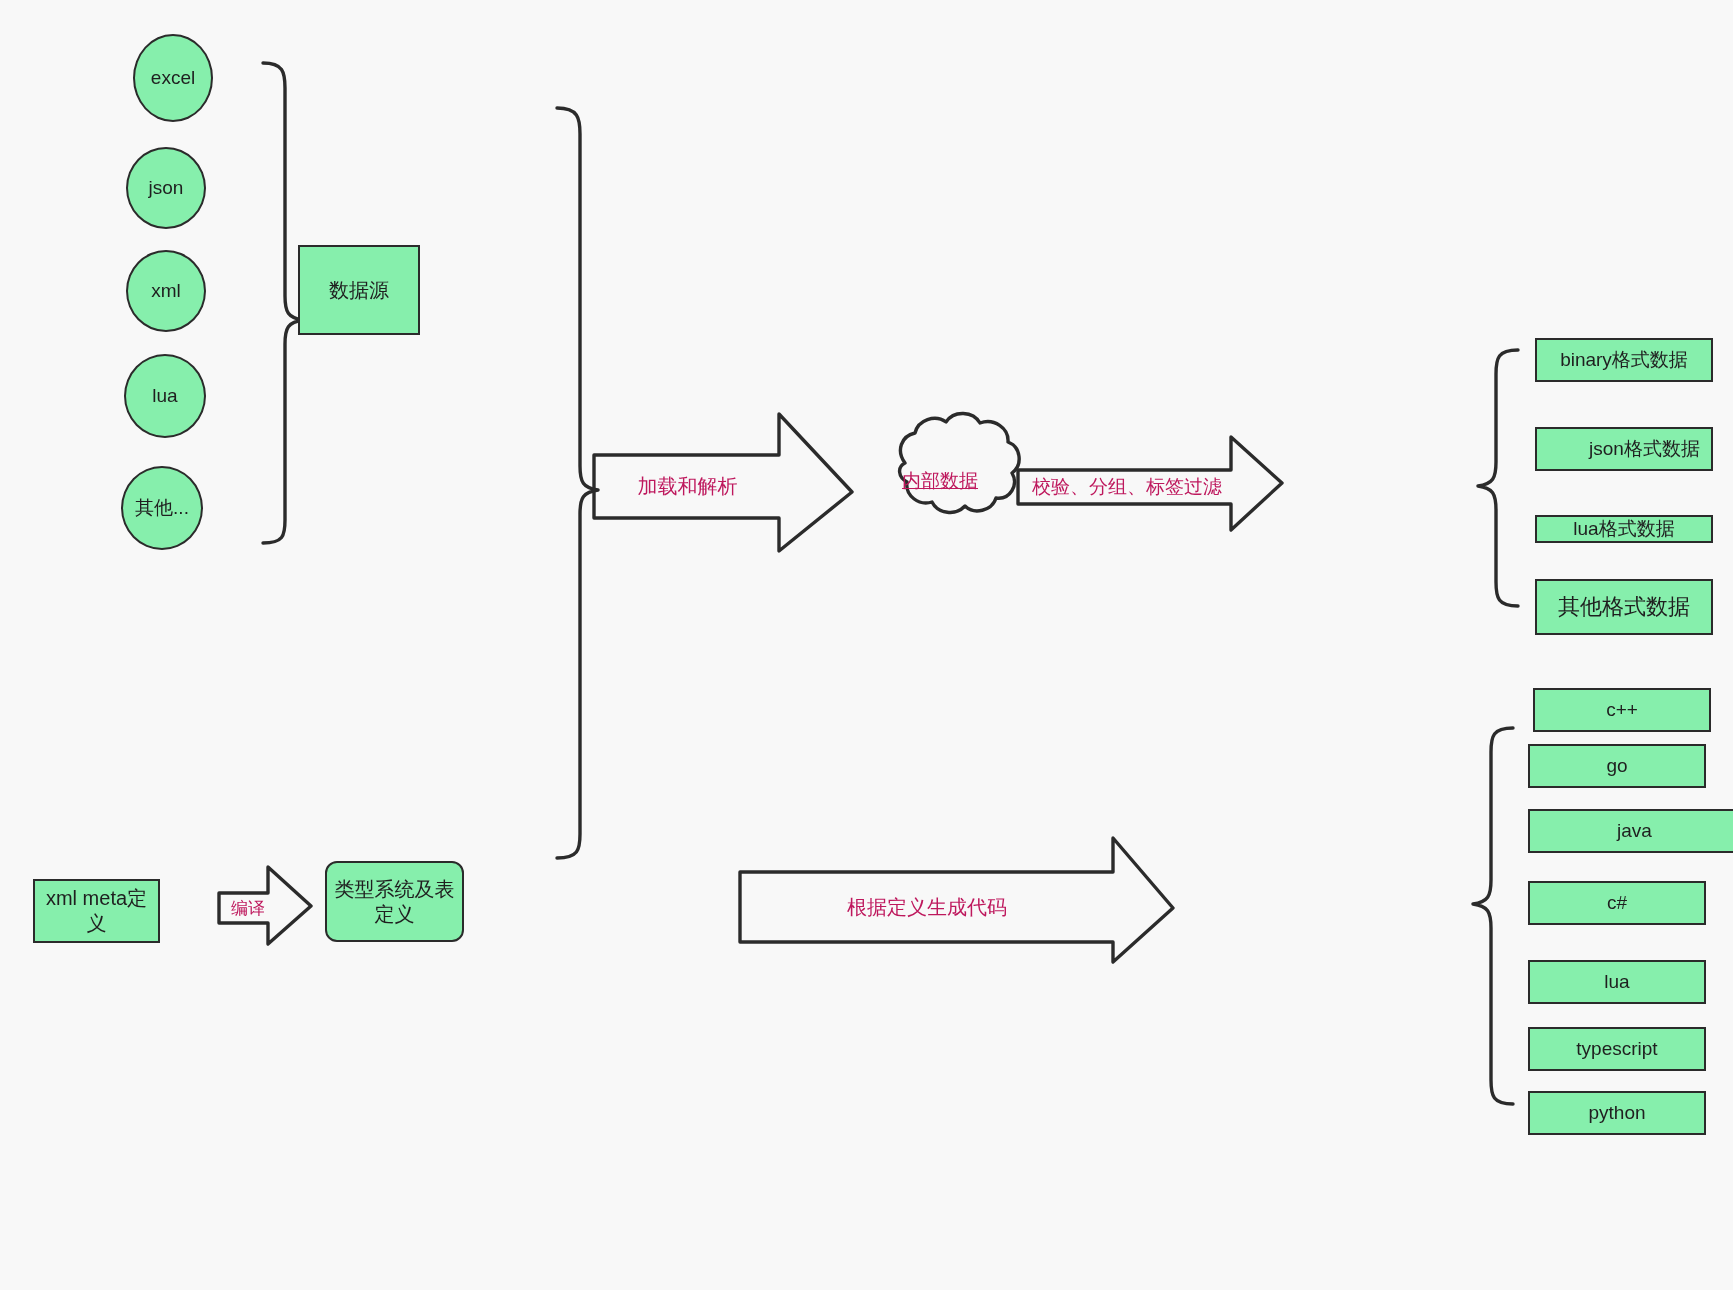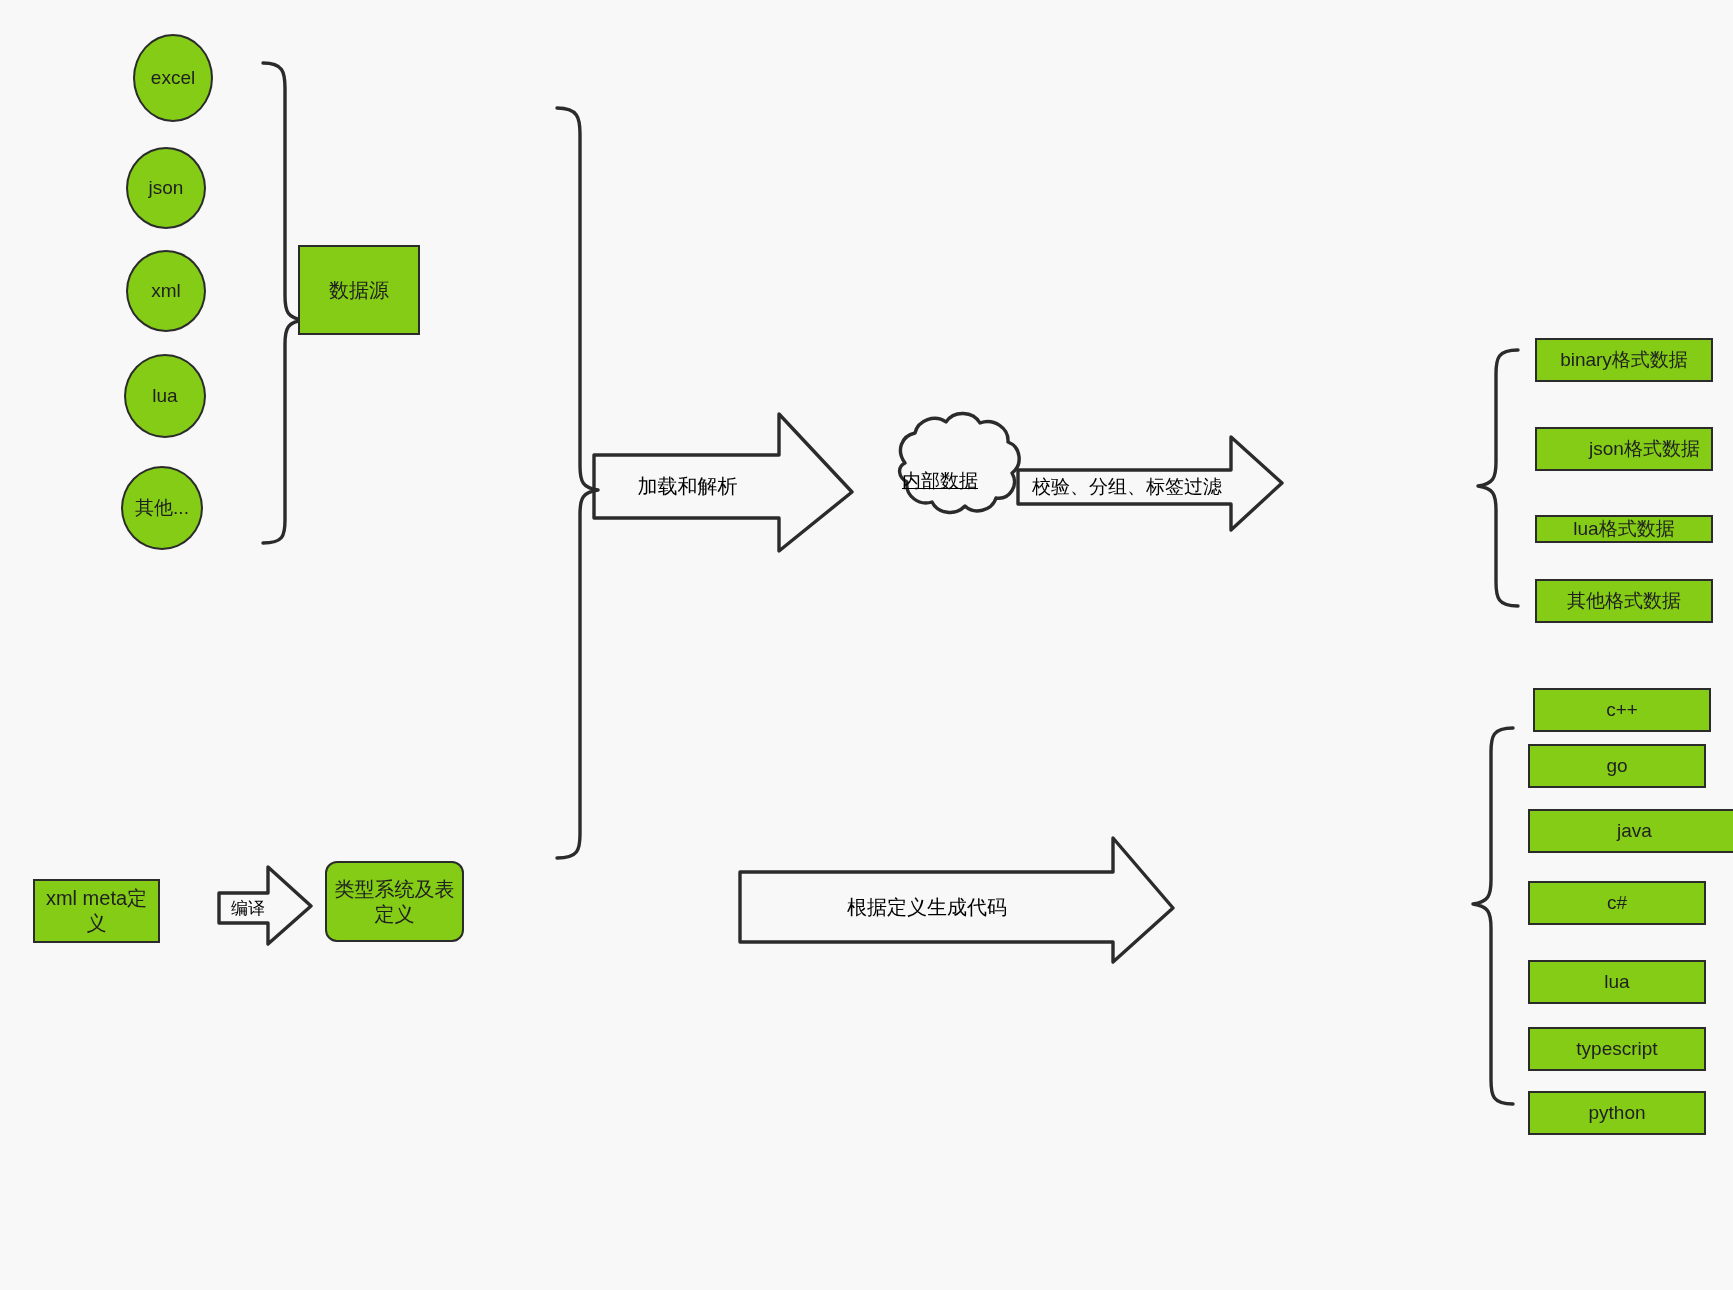--- a/index.html
+++ b/index.html
@@ -21,21 +21,21 @@
     width: 1733px;
     height: 1290px;
   }
   .node {
     position: absolute;
     box-sizing: border-box;
     display: flex;
     align-items: center;
     justify-content: center;
     text-align: center;
-    background: #84cc16;
+    background: #86efac;
     border: 2.5px solid #2b2b2b;
     color: #1f1f1f;
     line-height: 1.25;
     white-space: pre-line;
   }
   .ellipse {
     border-radius: 50%;
   }
   .rect { }
   .rounded {
@@ -48,21 +48,21 @@
     width: 1733px;
     height: 1290px;
     pointer-events: none;
   }
   .arrow-label {
     position: absolute;
     display: flex;
     align-items: center;
     justify-content: center;
     text-align: center;
-    color: #000000;
+    color: #be185d;
     pointer-events: none;
   }
 </style>
 </head>
 <body>
 
 <div id="canvas">
 
   <svg class="svglayer" viewBox="0 0 1733 1290" xmlns="http://www.w3.org/2000/svg">
     <g fill="none" stroke="#2b2b2b" stroke-width="3.4" stroke-linecap="round" stroke-linejoin="round">
@@ -197,21 +197,21 @@
 
   <div class="node rect" style="left:1535px; top:338px; width:178px; height:44px; font-size:19px;">
     <span>binary格式数据</span>
   </div>
   <div class="node rect" style="left:1535px; top:427px; width:178px; height:44px; font-size:19px;padding-left:41px;">
     <span>json格式数据</span>
   </div>
   <div class="node rect" style="left:1535px; top:515px; width:178px; height:28px; font-size:19px;">
     <span>lua格式数据</span>
   </div>
-  <div class="node rect" style="left:1535px; top:579px; width:178px; height:44px; font-size:19px;">
+  <div class="node rect" style="left:1535px; top:579px; width:178px; height:56px; font-size:22px;">
     <span>其他格式数据</span>
   </div>
 
   <div class="node rect" style="left:1533px; top:688px; width:178px; height:44px; font-size:19px;">
     <span>c++</span>
   </div>
   <div class="node rect" style="left:1528px; top:744px; width:178px; height:44px; font-size:19px;">
     <span>go</span>
   </div>
   <div class="node rect" style="left:1528px; top:809px; width:213px; height:44px; font-size:19px;">

